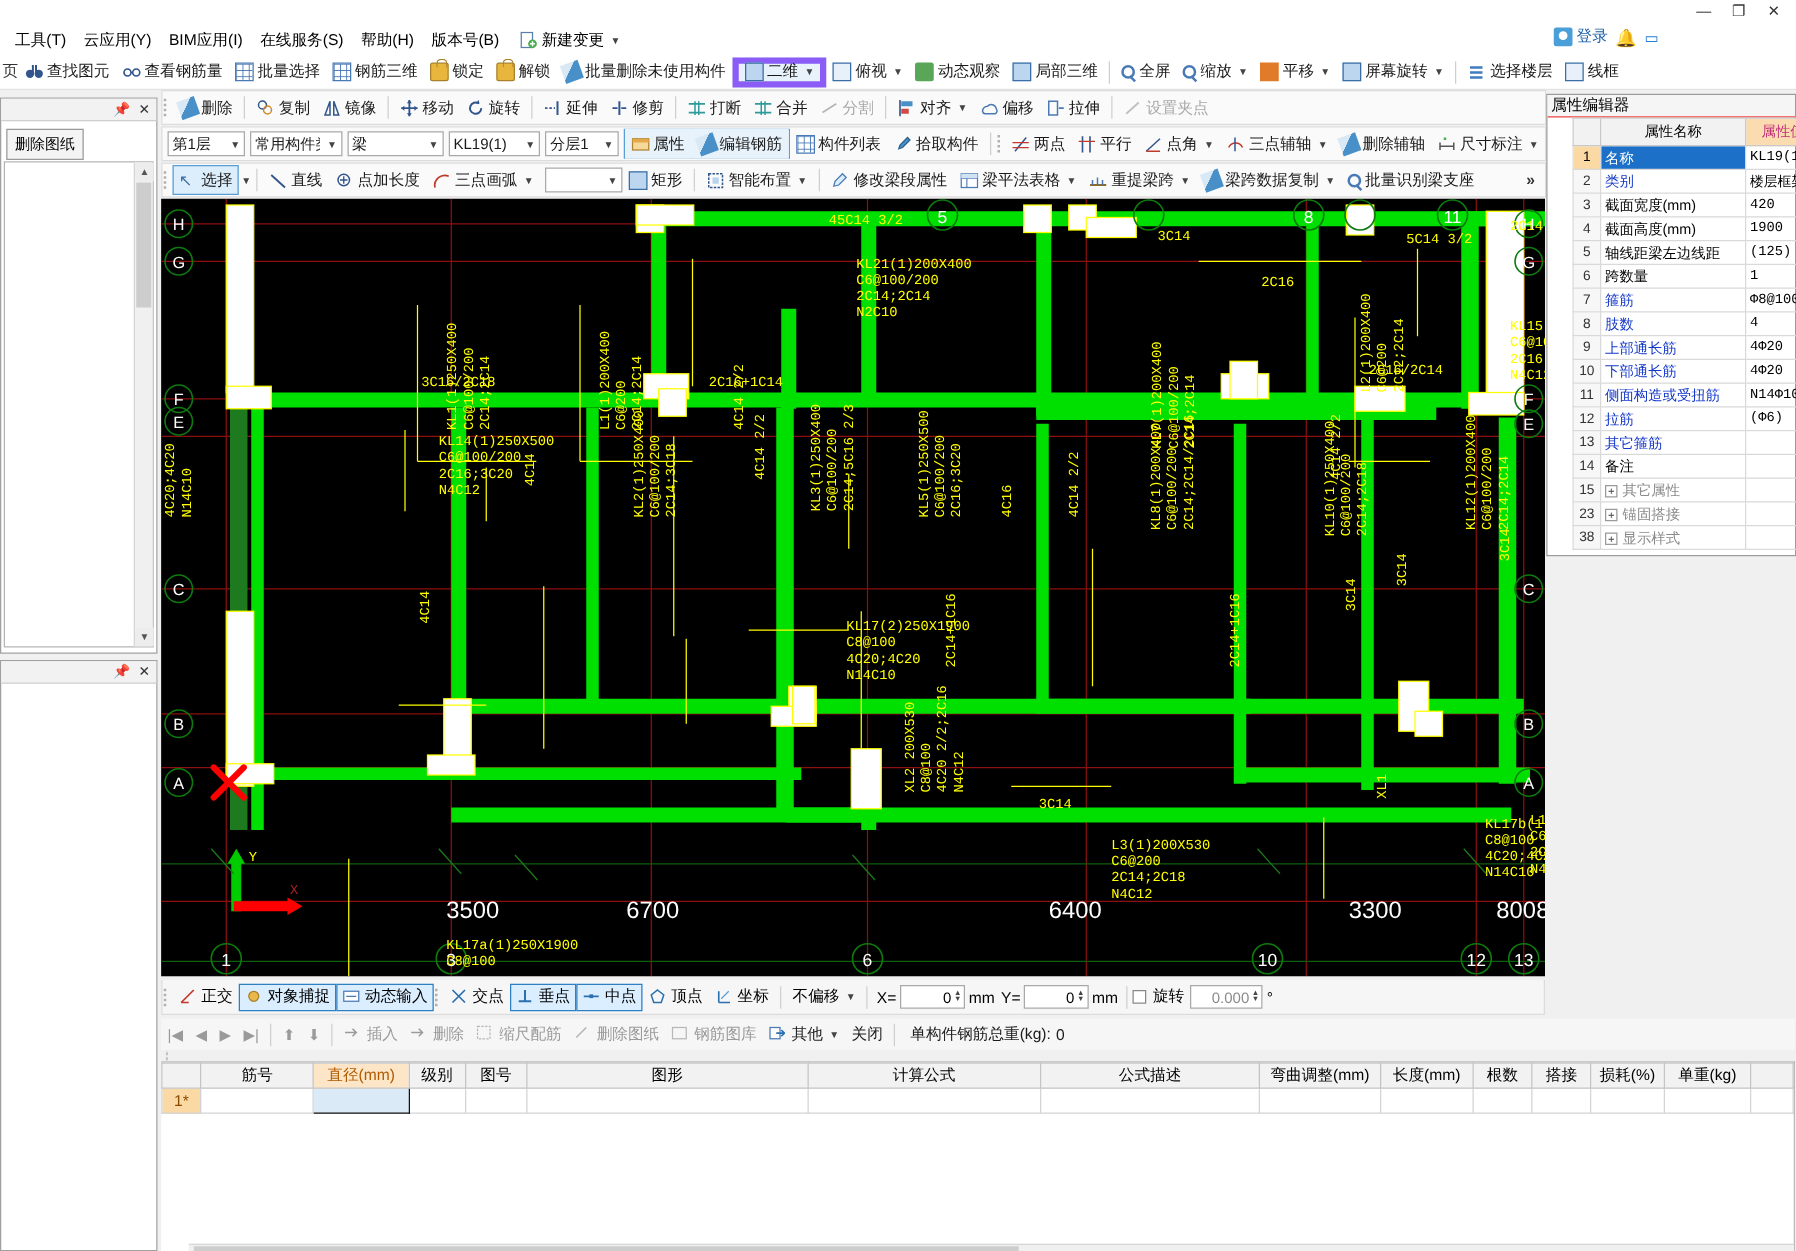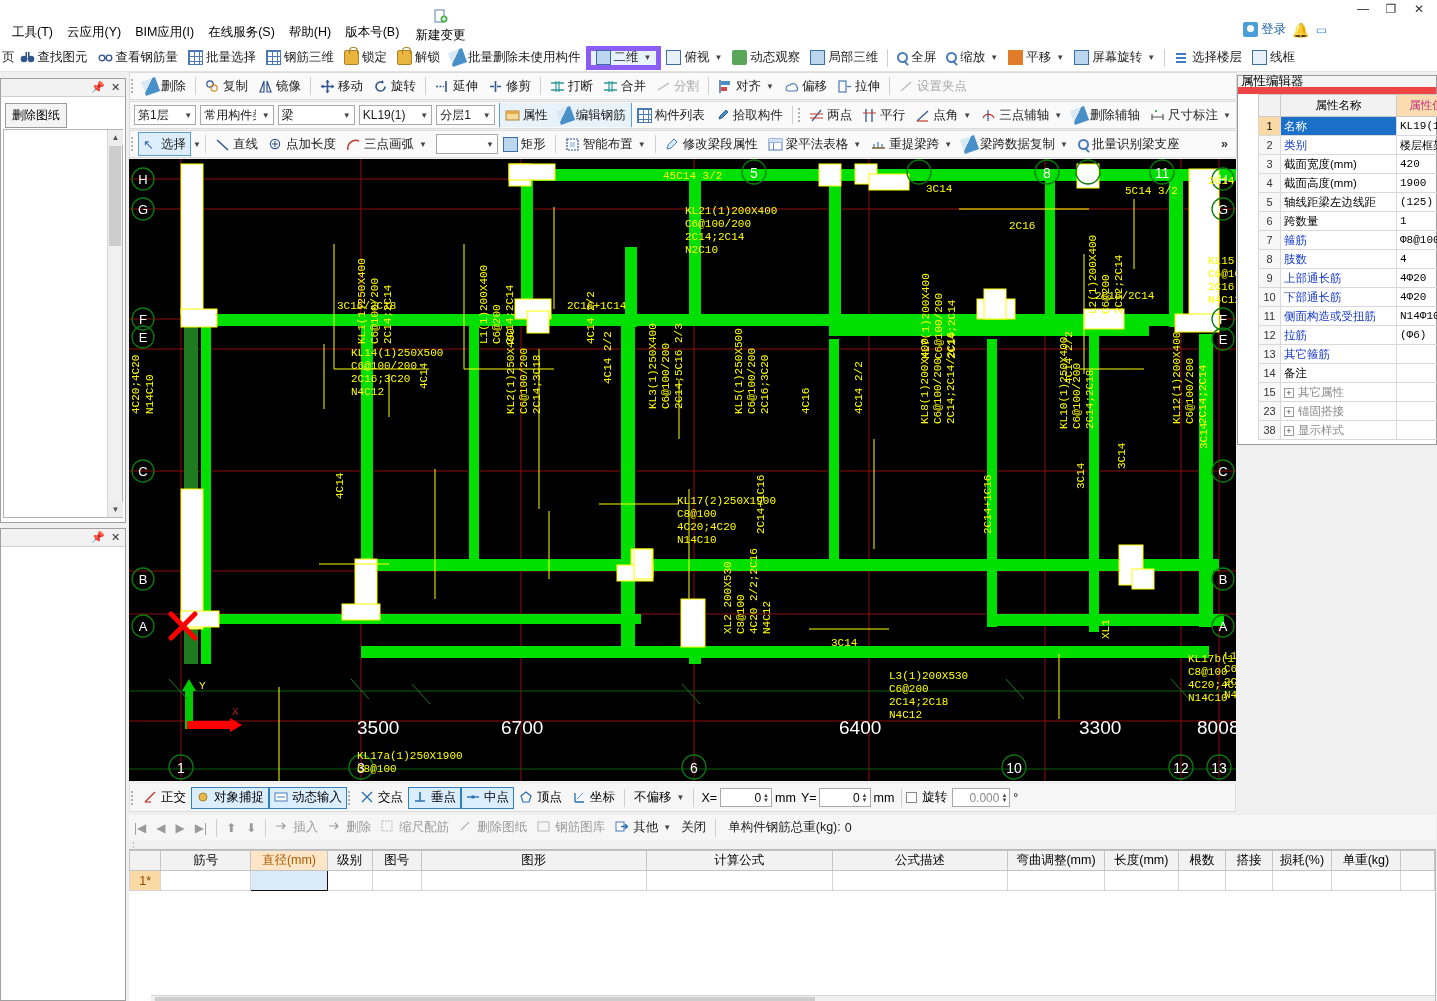--- a/index.html
+++ b/index.html
@@ -26,21 +26,21 @@
 
   
   .menubar {
     position: absolute; top: 20px; left: 0; width: 1437px; height: 24px;
     background: #ffffff; display: flex; align-items: center; padding-left: 5px;
   }
   .menuitem {
     padding: 2px 7px; font-size: 12.5px; color: #000; white-space: nowrap;
   }
   .newchange {
-    display: flex; align-items: center; gap: 3px; padding: 1px 5px; margin-left: 4px; flex-direction: column;
+    display: flex; align-items: center; gap: 3px; padding: 1px 5px; margin-left: 4px;
   }
   .login-area {
     position: absolute; right: 110px; top: 1px; display: flex; align-items: center; gap: 6px; margin-left: 12px;
   }
   .login-btn { display: flex; align-items: center; gap: 3px; font-size: 12.5px; color: #1a5fa8; }
   .login-ic {
     width: 15px; height: 15px; background: #4a9fd8; border-radius: 2px;
     position: relative;
   }
   .login-ic::after {
@@ -167,21 +167,21 @@
     background-image: radial-gradient(#bdbdbd 1px, transparent 1px);
     background-size: 3px 4px; }
   .redmark { position:absolute; left:2px; top:2px; width:9px; height:9px;}
 
   
   #proped {
     position: absolute; left: 1237px; top: 75px; width: 200px; height: 370px;
     background: #fff; border: 1px solid #9a9a9a;
   }
   .pehead { height:18px; background:#f5f5f5; display:flex; align-items:center;
-    padding-left:3px; font-size:12.5px; border-bottom:7px solid #ef4444; }
+    padding-left:3px; font-size:12.5px; border-bottom:1px solid #ef4444; }
   table.pt { border-collapse: collapse; width:100%; font-size:11.5px; table-layout:fixed;margin-left:20px; }
   table.pt th {
     background:#f2f2f2; border:1px solid #c9c9c9; height:22px; font-weight:normal; color:#000;
   }
   table.pt th.valhdr { background:#fbdcb0; color:#c0307a; }
   table.pt td { border:1px solid #d9d9d9; height:19px; padding:0 3px; white-space:nowrap; overflow:hidden;}
   td.num { background:#f7f7f7; text-align:center; width:22px; color:#333; font-size:11px;}
   td.num.act { background:#fbd9a5; color:#000;}
   td.name.blue { color:#1438c8; }
   td.name.grey { color:#8a8a8a; }

